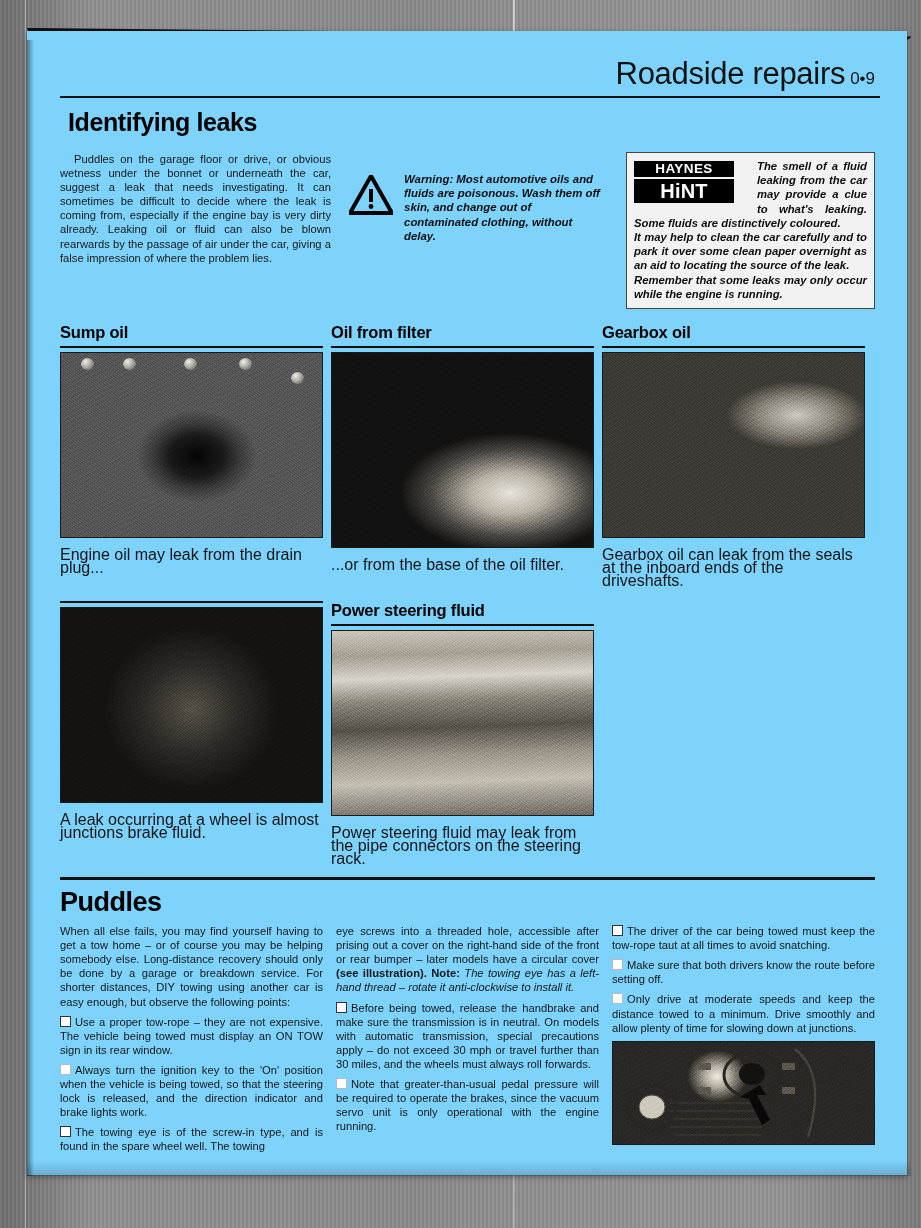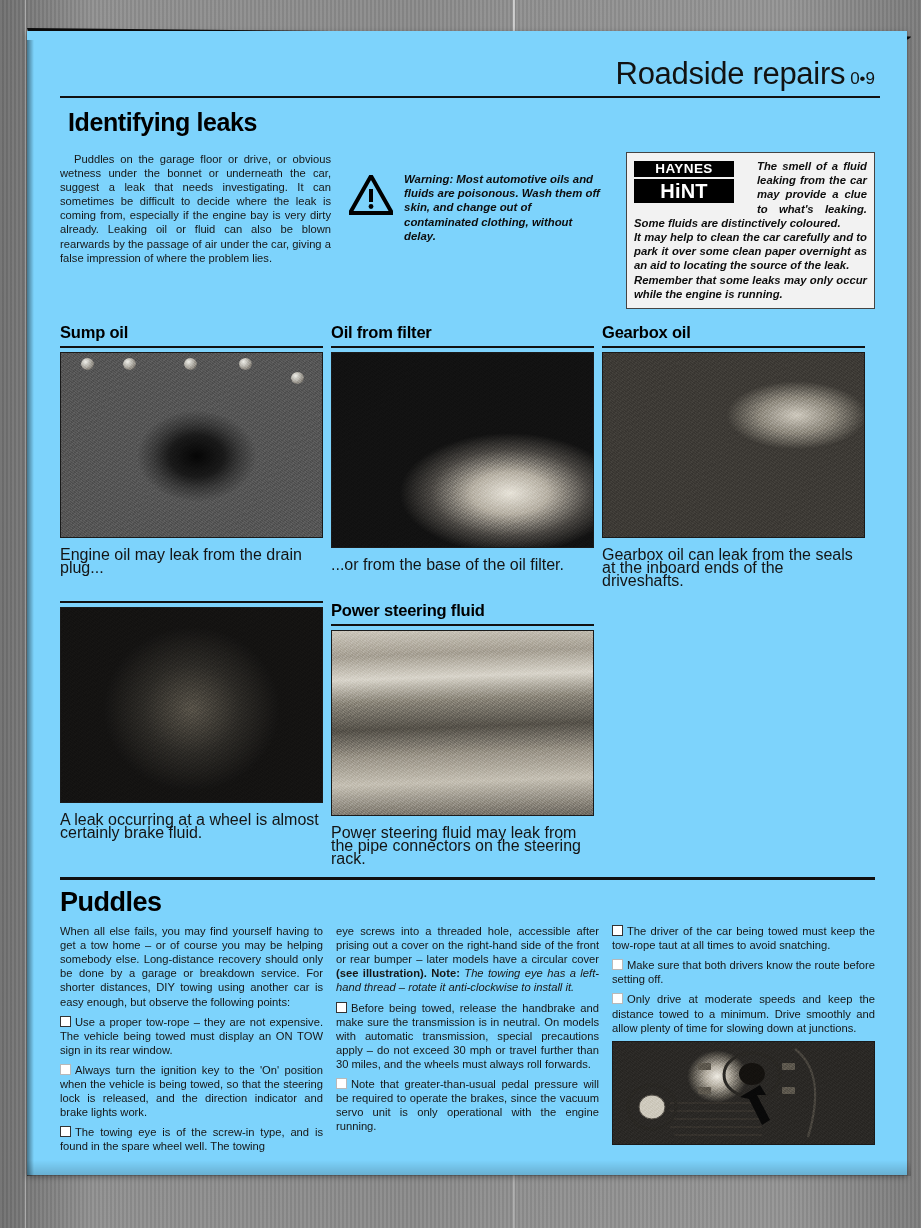--- a/index.html
+++ b/index.html
@@ -231,21 +231,21 @@
 
     <div class="photorow">
 
 
       <div class="pcell">
         <div class="phrule"></div>
         <div class="photo ph5 tall">
           <div class="grain"></div>
           <div class="frm"></div>
         </div>
-        <div class="cap">A leak occurring at a wheel is almost certainly brake fluid.</div>
+        <div class="cap">A leak occurring at a wheel is almost junctions brake fluid.</div>
       </div>
 
       <div class="pcell">
         <h2 class="ph">Power steering fluid</h2>
         <div class="phrule"></div>
         <div class="photo ph6">
           <div class="grain"></div>
           <div class="frm"></div>
         </div>
         <div class="cap">Power steering fluid may leak from the pipe connectors on the steering rack.</div>

